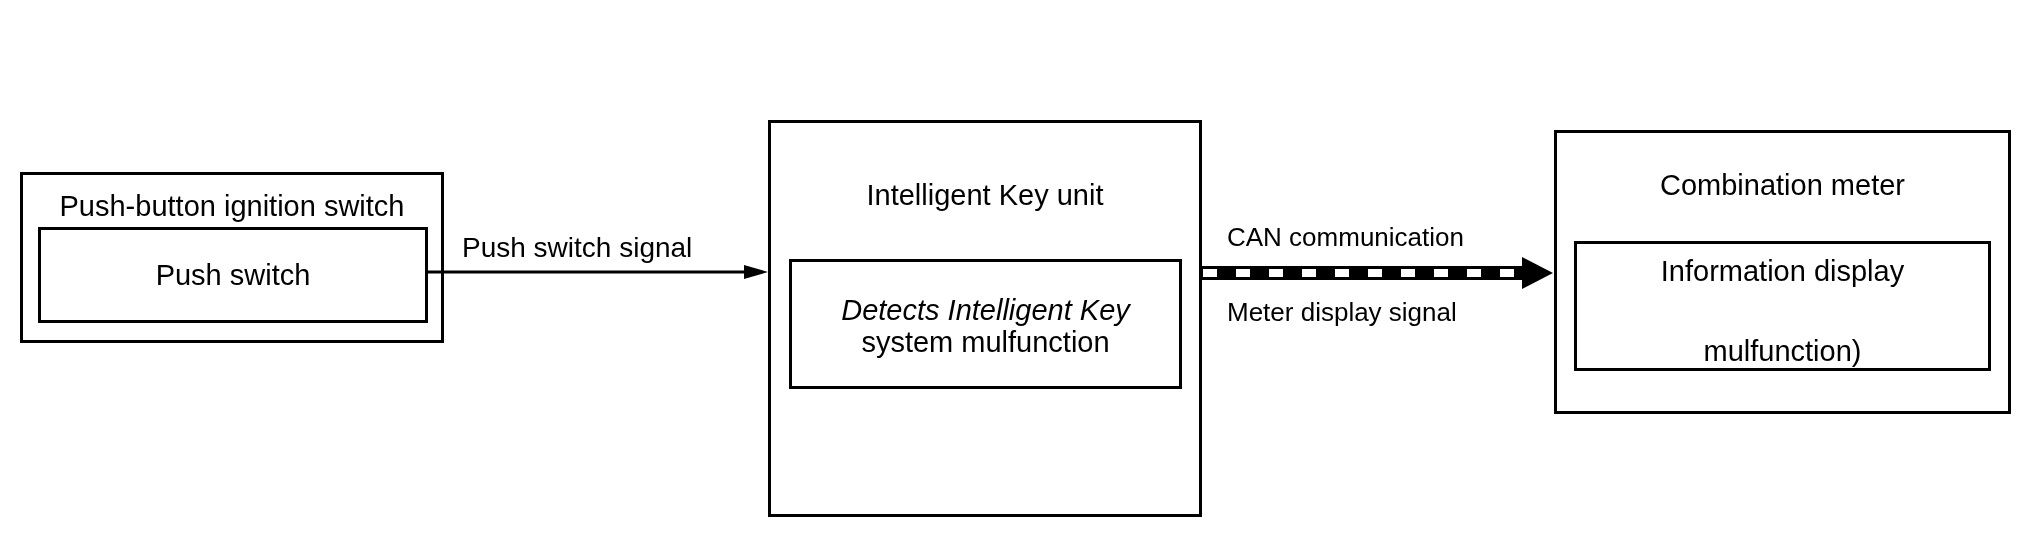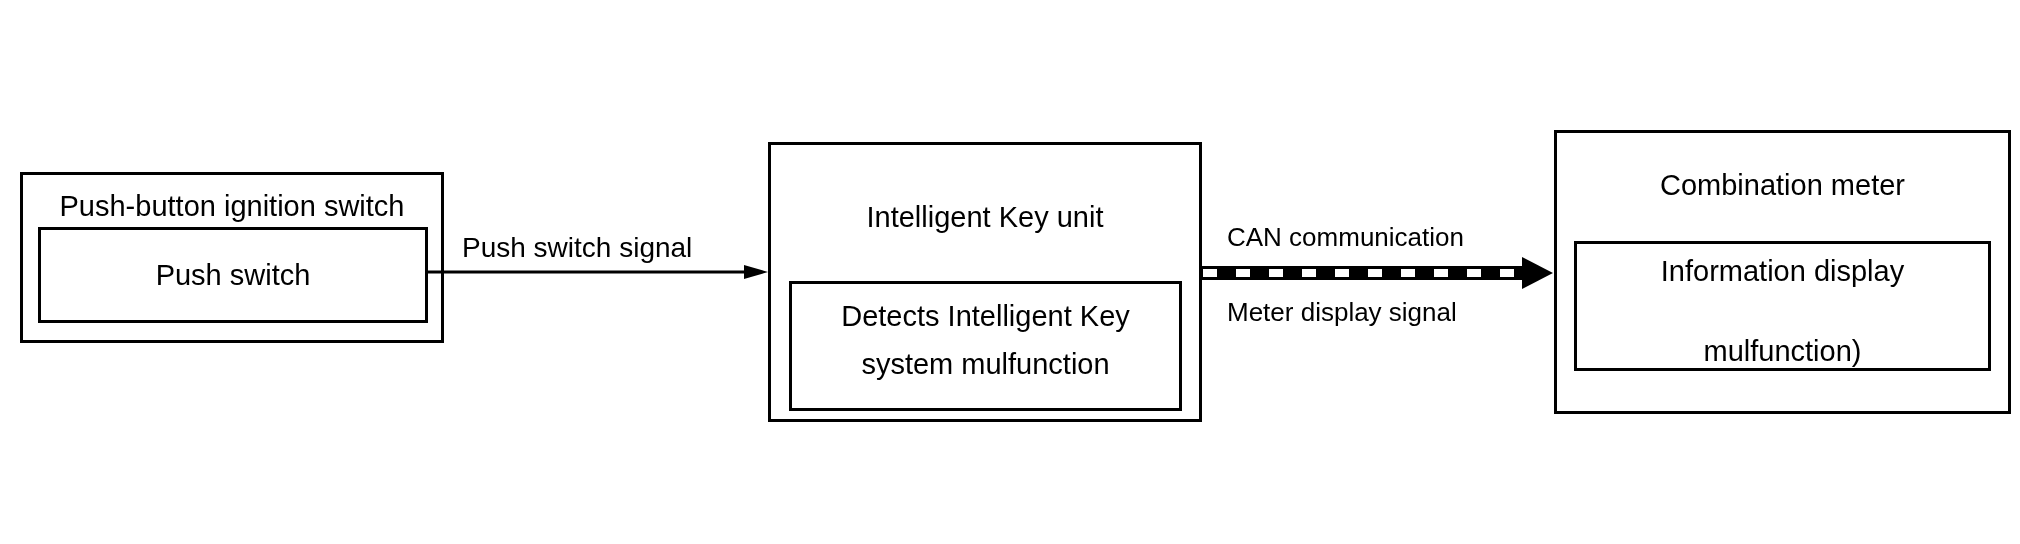--- a/index.html
+++ b/index.html
@@ -13,24 +13,24 @@
 </head>
 <body>
 
 <div class="box" style="left:20px; top:172px; width:424px; height:171px;padding-left:14px;">
   <div class="inner-text" style="top:11px;">Push-button ignition switch</div>
   <div class="box" style="left:15px; top:52px; width:390px; height:96px;">
     <div class="inner-text" style="top:25px;">Push switch</div>
   </div>
 </div>
 
-<div class="box" style="left:768px; top:120px; width:434px; height:280px;margin-top:22px;">
+<div class="box" style="left:768px; top:120px; width:434px; height:397px;">
   <div class="inner-text" style="top:52px;">Intelligent Key unit</div>
   <div class="box" style="left:18px; top:136px; width:393px; height:130px;">
-    <div class="inner-text" style="top:12px;">Detects Intelligent Key</div>
+    <div class="inner-text" style="top:28px;font-style:italic;">Detects Intelligent Key</div>
     <div class="inner-text" style="top:60px;">system mulfunction</div>
   </div>
 </div>
 
 <div class="box" style="left:1554px; top:130px; width:457px; height:284px;">
   <div class="inner-text" style="top:32px;">Combination meter</div>
   <div class="box" style="left:17px; top:108px; width:417px; height:130px;">
     <div class="inner-text" style="top:7px;">Information display</div>
     <div class="inner-text" style="top:87px;">mulfunction)</div>
   </div>

